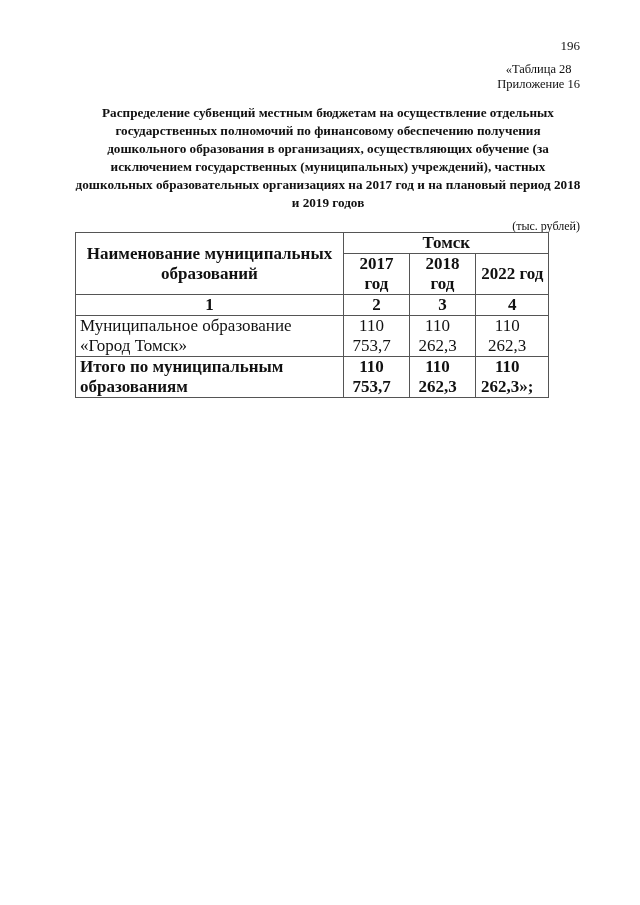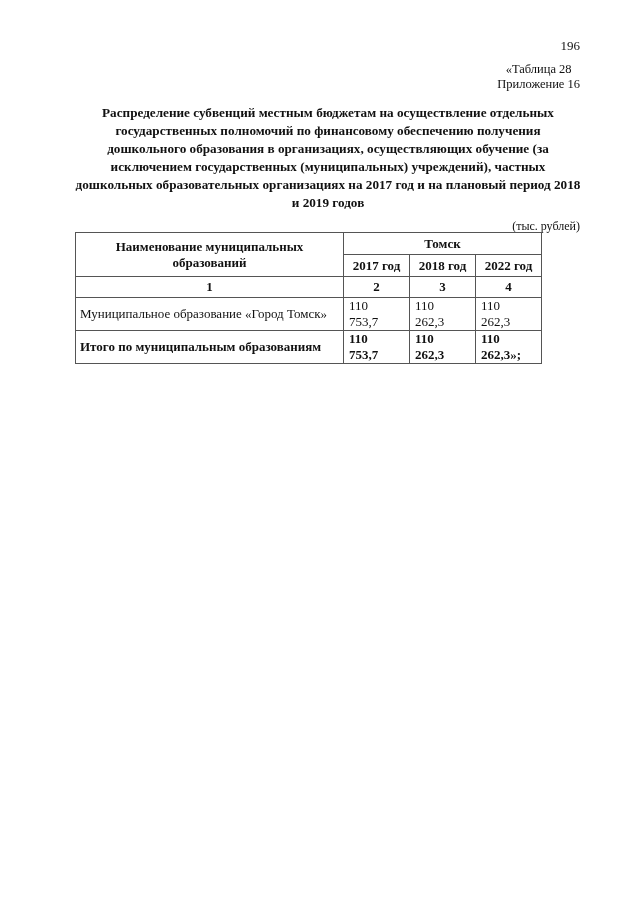--- a/index.html
+++ b/index.html
@@ -4,27 +4,27 @@
 <style>
   html, body { margin: 0; padding: 0; background: #ffffff; }
   body { width: 640px; height: 905px; position: relative; overflow: hidden;
          font-family: "Liberation Serif", "DejaVu Serif", serif; color: #111; }
   .page-num { position: absolute; top: 38px; right: 60px; font-size: 13px; }
   .annex { position: absolute; top: 62px; right: 60px; text-align: center; font-size: 12.5px; line-height: 15px; }
   .title { position: absolute; top: 104px; left: 75px; width: 506px; text-align: center;
            font-weight: bold; font-size: 13.2px; line-height: 18px; }
   .units { position: absolute; top: 219px; right: 60px; font-size: 12px; }
   table { position: absolute; top: 232px; left: 75px; border-collapse: collapse;
-          font-size: 13px; table-layout: fixed; }
+          font-size: 17px; table-layout: fixed; }
   td, th { border: 1px solid #555; padding: 0 5px; height: 20px; }
   th { font-weight: bold; text-align: center; }
   .c1 { width: 268px; }
   .cn { width: 66px; }
   .name-head { height: 43px; }
-  td.num { text-align: left; padding-right: 15px; }
+  td.num { text-align: center; padding-right: 15px; }
   td.name { text-align: left; padding-left: 4px; }
   .bold { font-weight: bold; }
   .idx { text-align: center; font-weight: bold; }
 </style>
 </head>
 <body>
 
 <div class="page-num">196</div>
 
 <div class="annex">

